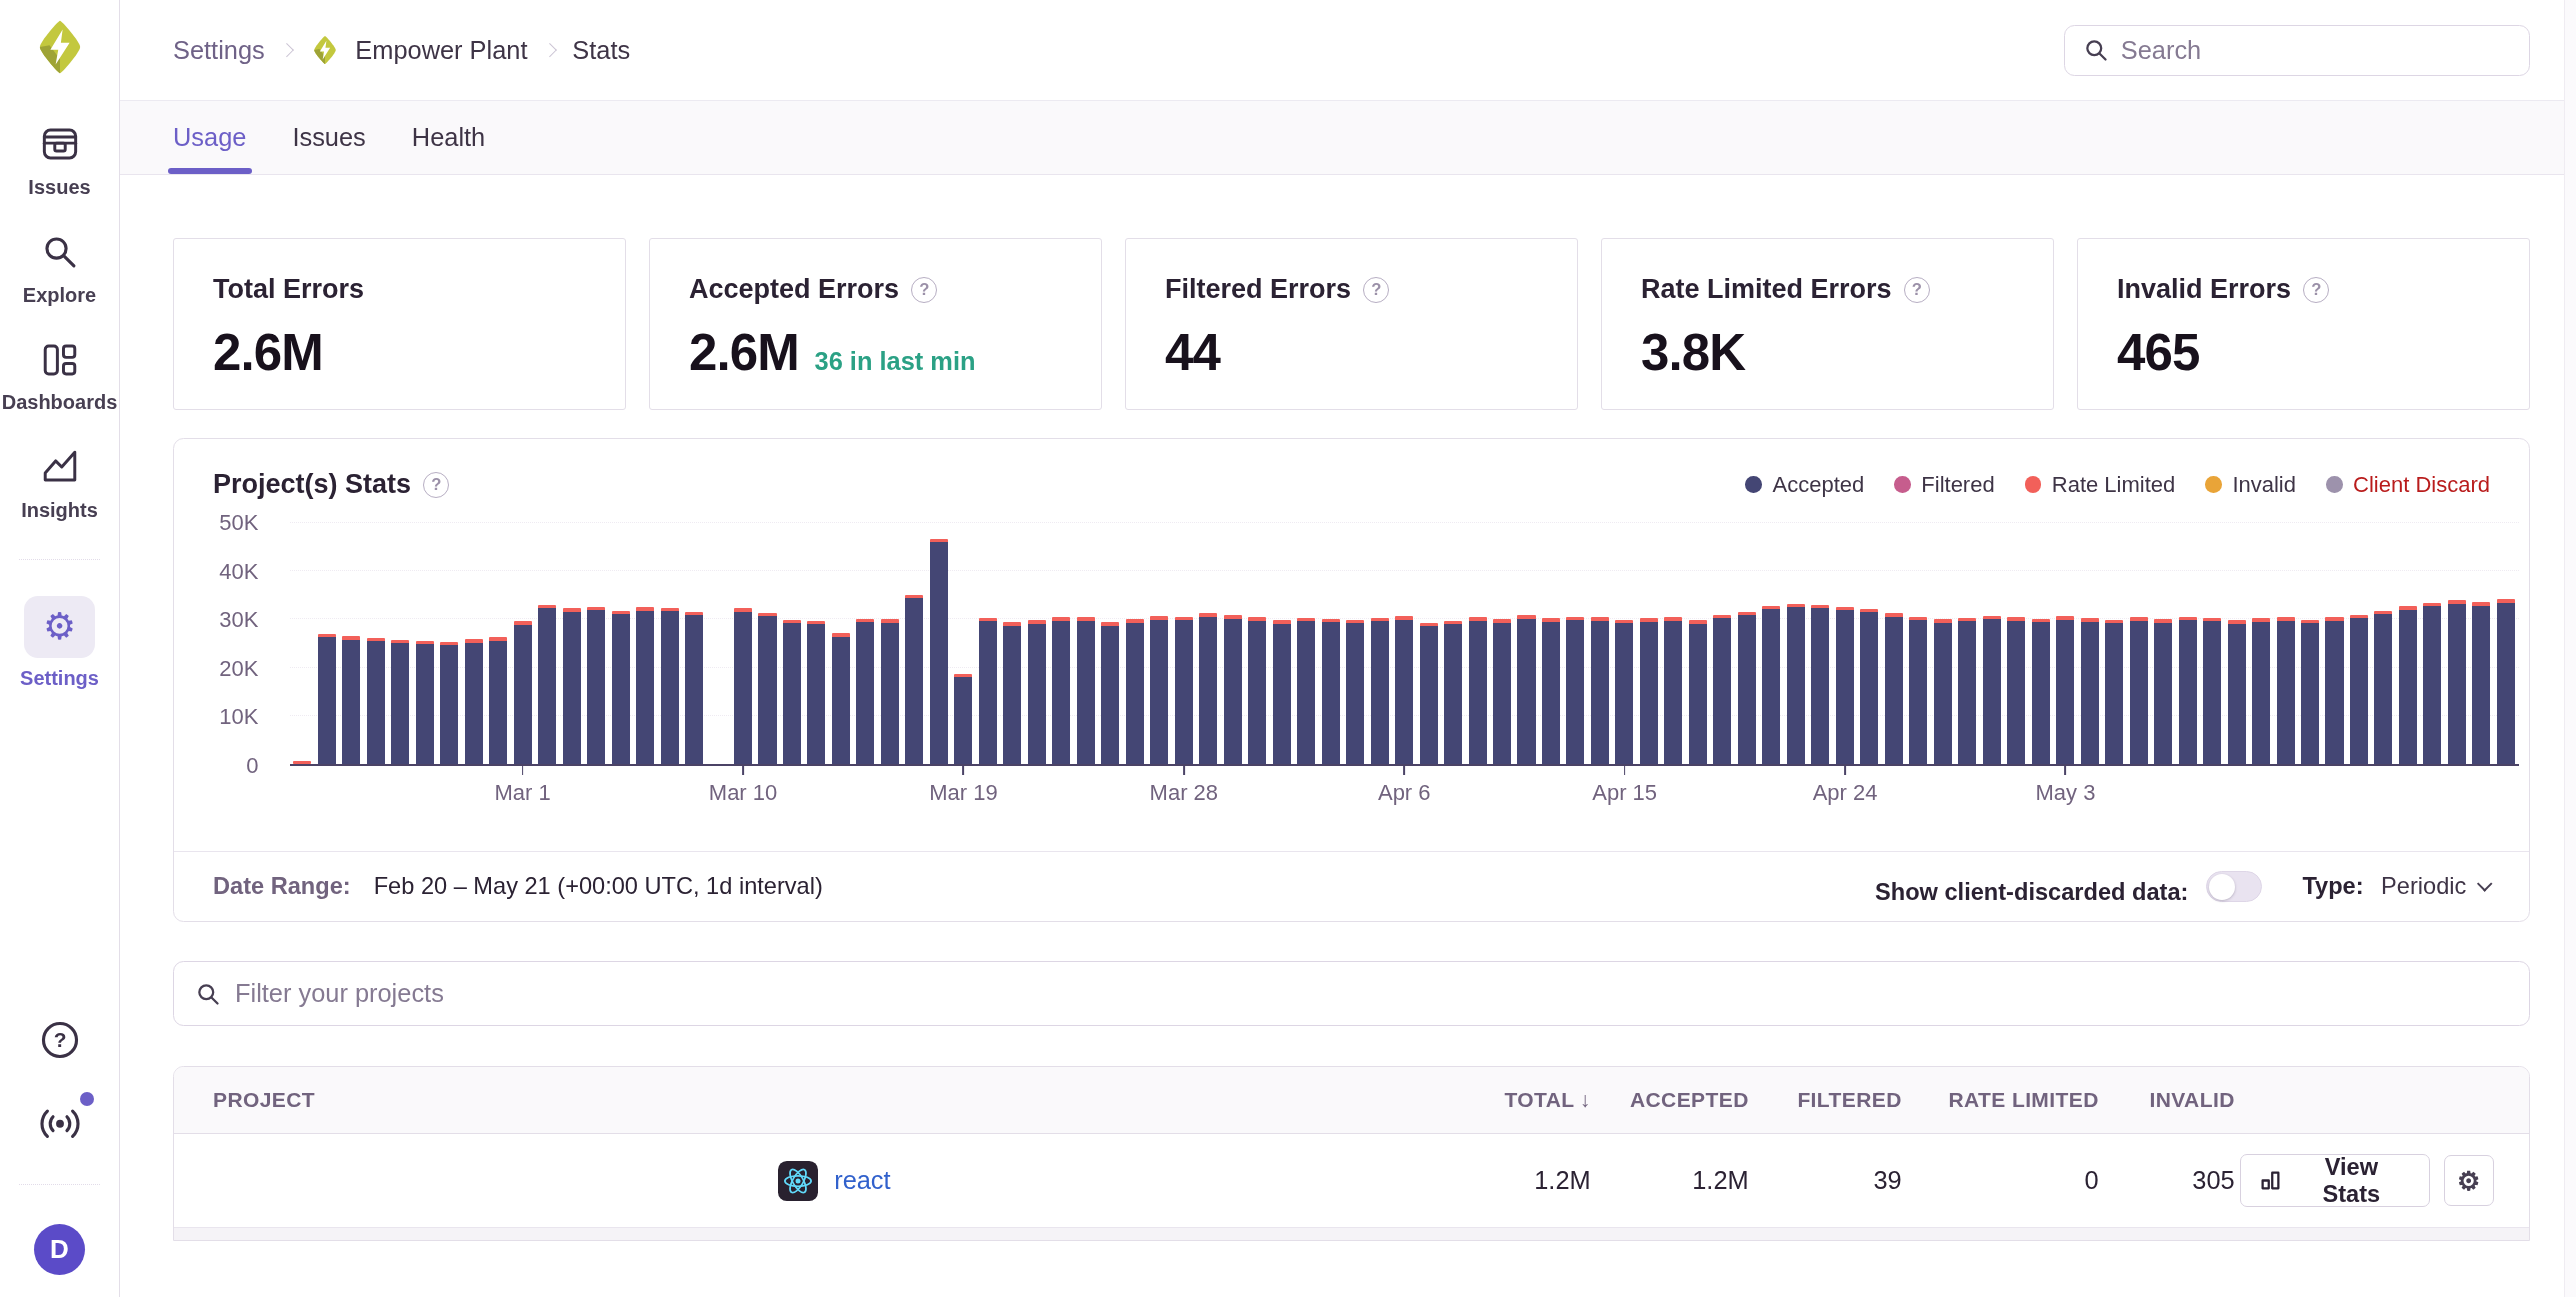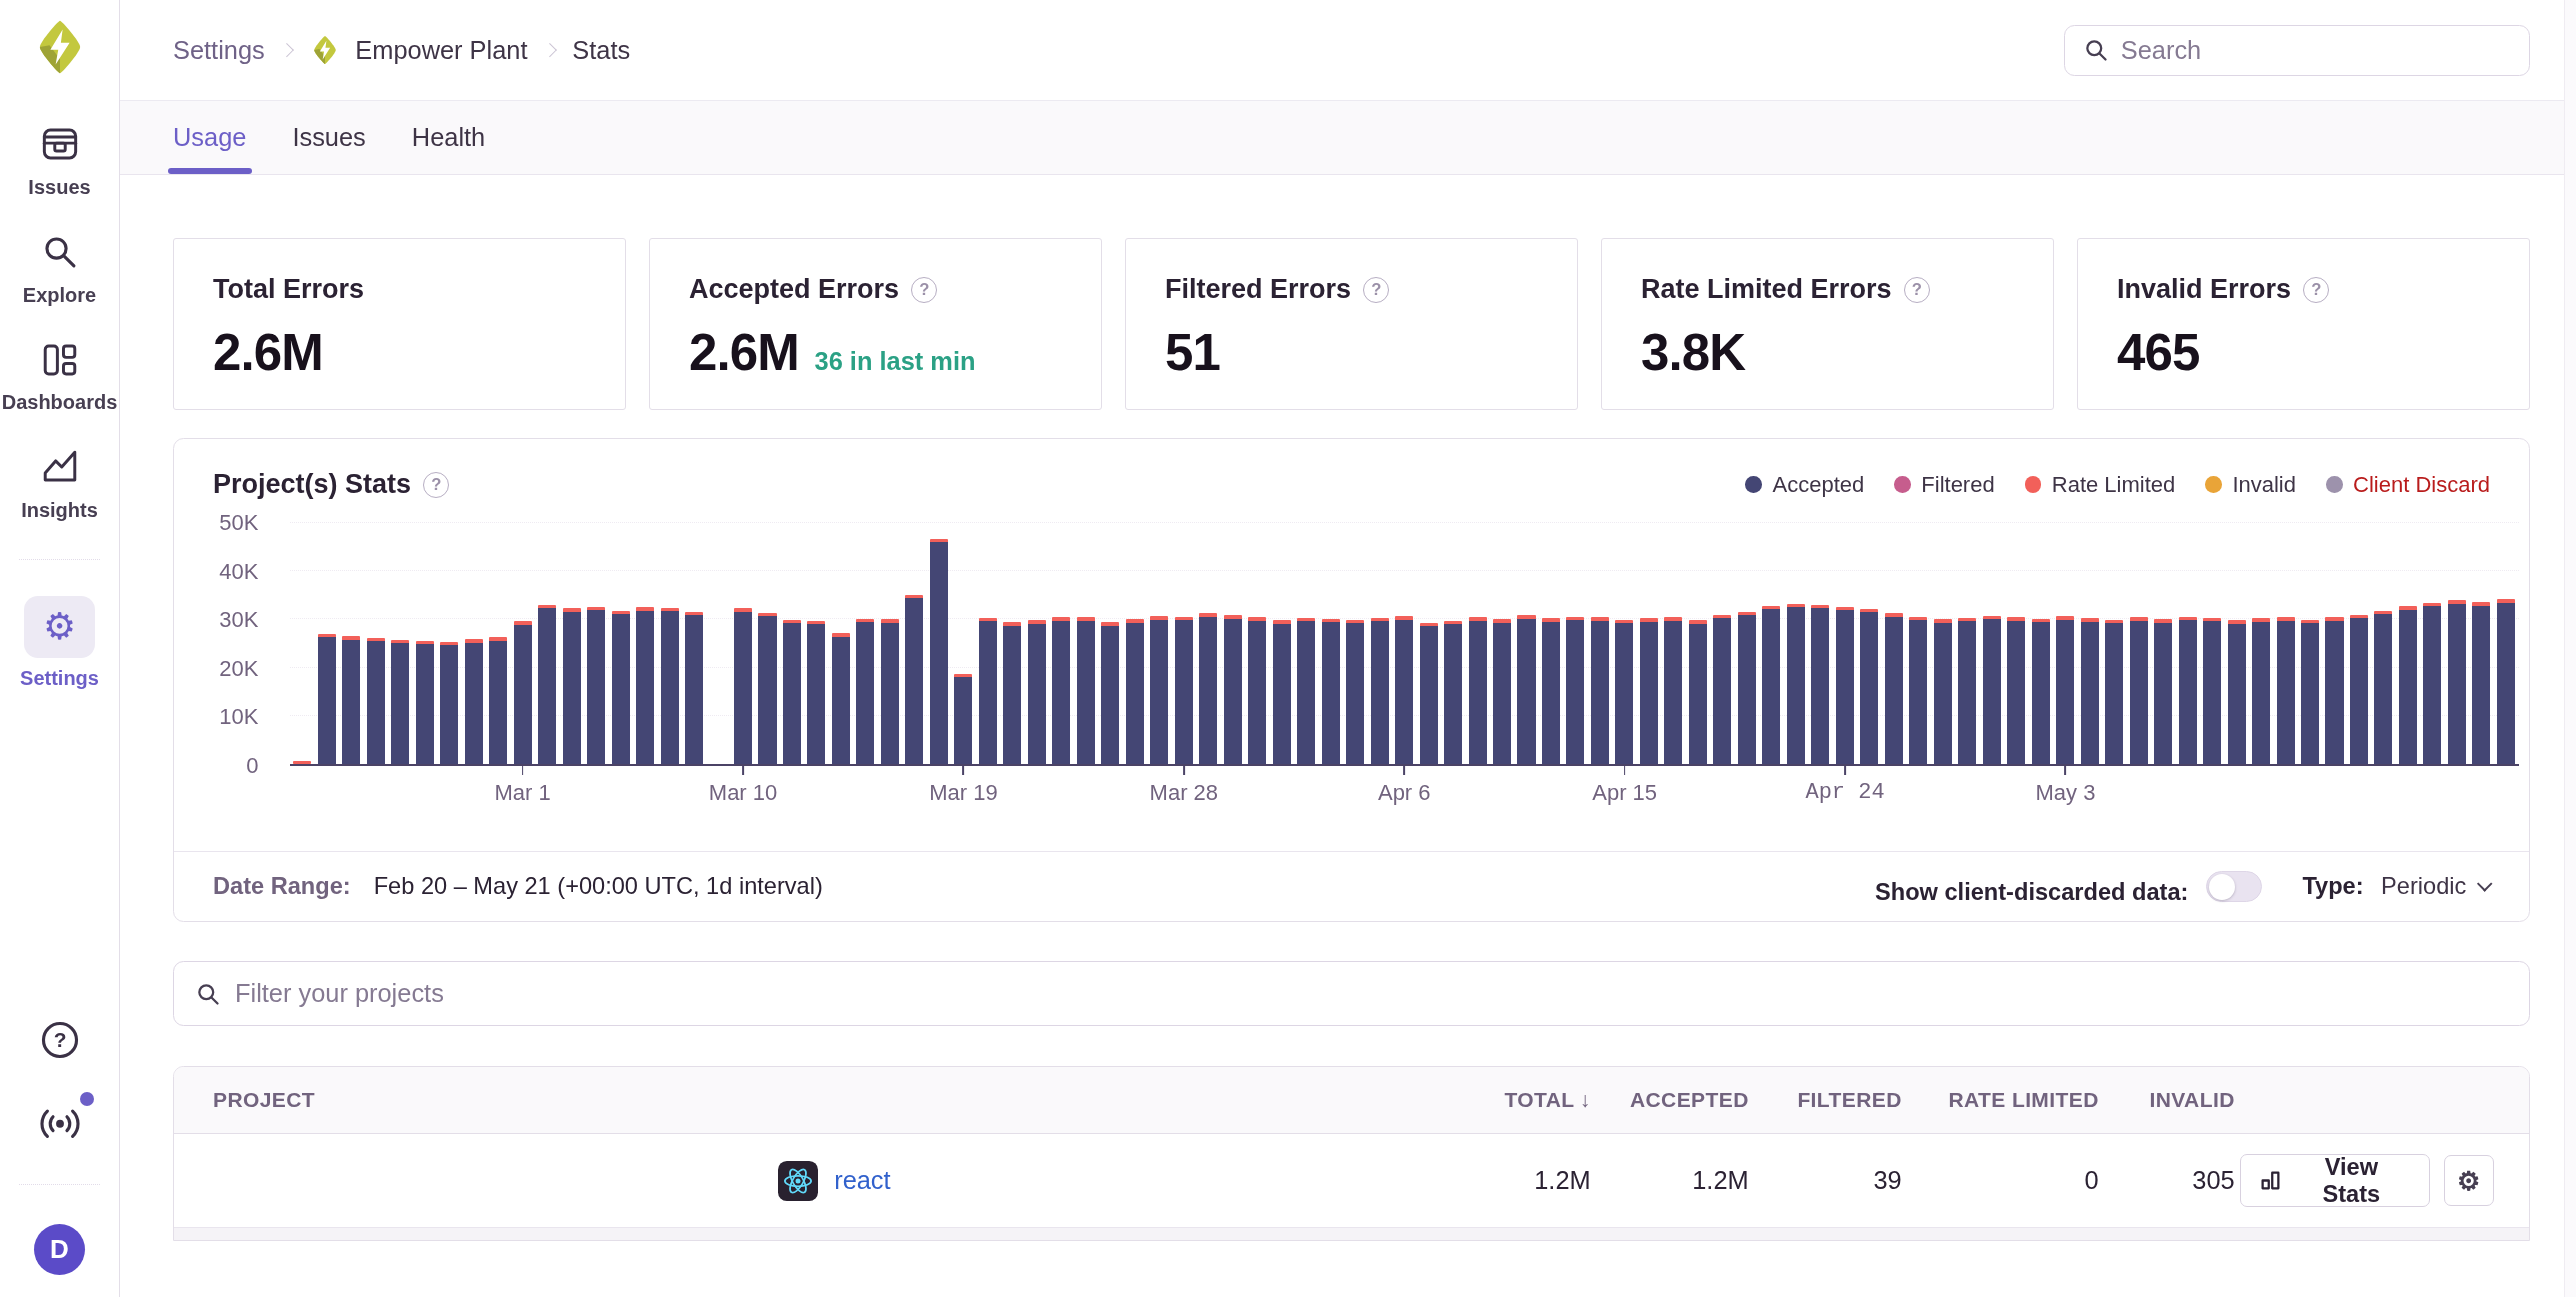--- a/index.html
+++ b/index.html
@@ -272,21 +272,21 @@
               <span class="card-value">2.6M</span>
             <span class="card-sub">36 in last min</span>
             </div>
         </div>
         <div class="card">
           <div class="card-title">
               <span>Filtered Errors</span>
             <span class="help">?</span>
             </div>
           <div class="card-value-row">
-              <span class="card-value">51</span>
+              <span class="card-value">44</span>
             </div>
         </div>
         <div class="card">
           <div class="card-title">
               <span>Rate Limited Errors</span>
             <span class="help">?</span>
             </div>
           <div class="card-value-row">
               <span class="card-value">3.8K</span>
             </div>
@@ -811,21 +811,21 @@
                 <div class="x-lab" style="left: 20.3297%;">Mar 10</div>
                 <div class="x-tick" style="left: 30.2198%;"></div>
                 <div class="x-lab" style="left: 30.2198%;">Mar 19</div>
                 <div class="x-tick" style="left: 40.1099%;"></div>
                 <div class="x-lab" style="left: 40.1099%;">Mar 28</div>
                 <div class="x-tick" style="left: 50%;"></div>
                 <div class="x-lab" style="left: 50%;">Apr 6</div>
                 <div class="x-tick" style="left: 59.8901%;"></div>
                 <div class="x-lab" style="left: 59.8901%;">Apr 15</div>
                 <div class="x-tick" style="left: 69.7802%;"></div>
-                <div class="x-lab" style="left: 69.7802%; font-family: Liberation Mono, monospace;">Apr 24</div>
+                <div class="x-lab" style="left: 69.7802%;">Apr 24</div>
                 <div class="x-tick" style="left: 79.6703%;"></div>
                 <div class="x-lab" style="left: 79.6703%;">May 3</div>
               </div>
           </div>
         </div>
         <div class="chart-footer">
           <span class="fr-label">Date Range:</span>
           <span class="fr-value">Feb 20 – May 21 (+00:00 UTC, 1d interval)</span>
           <div class="fr-right">
             <span class="toggle-label">Show client-discarded data:</span>

